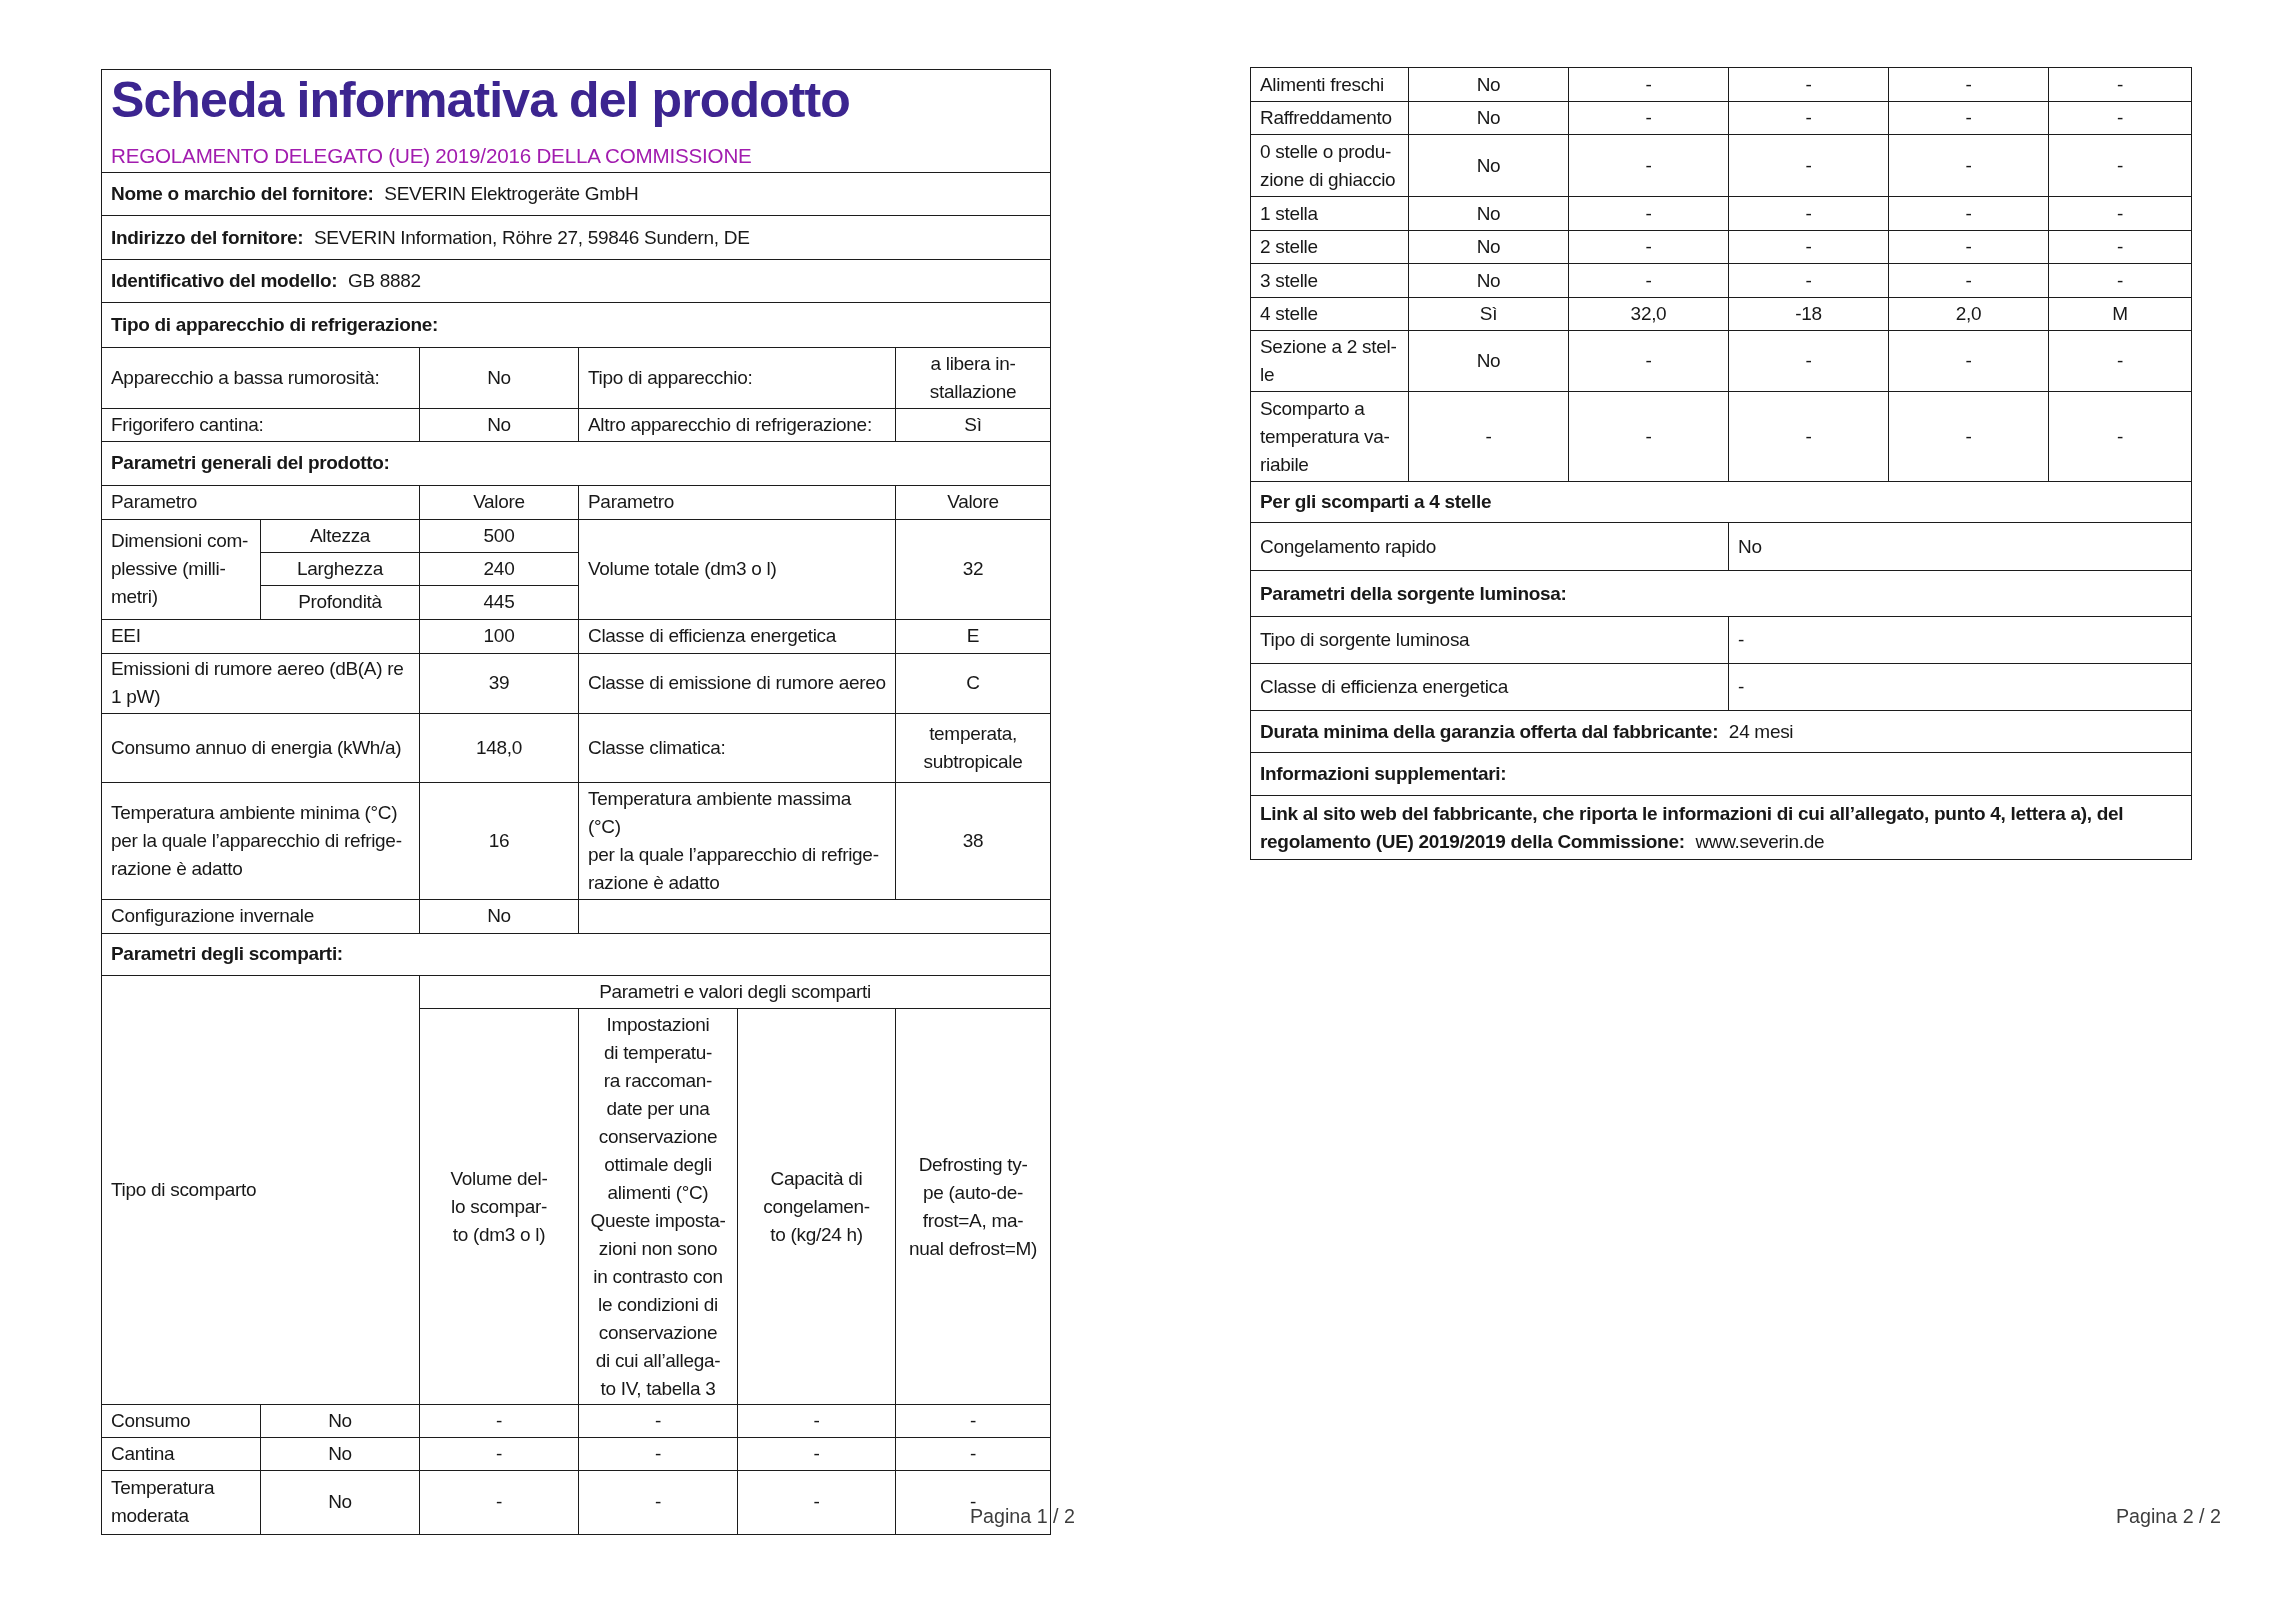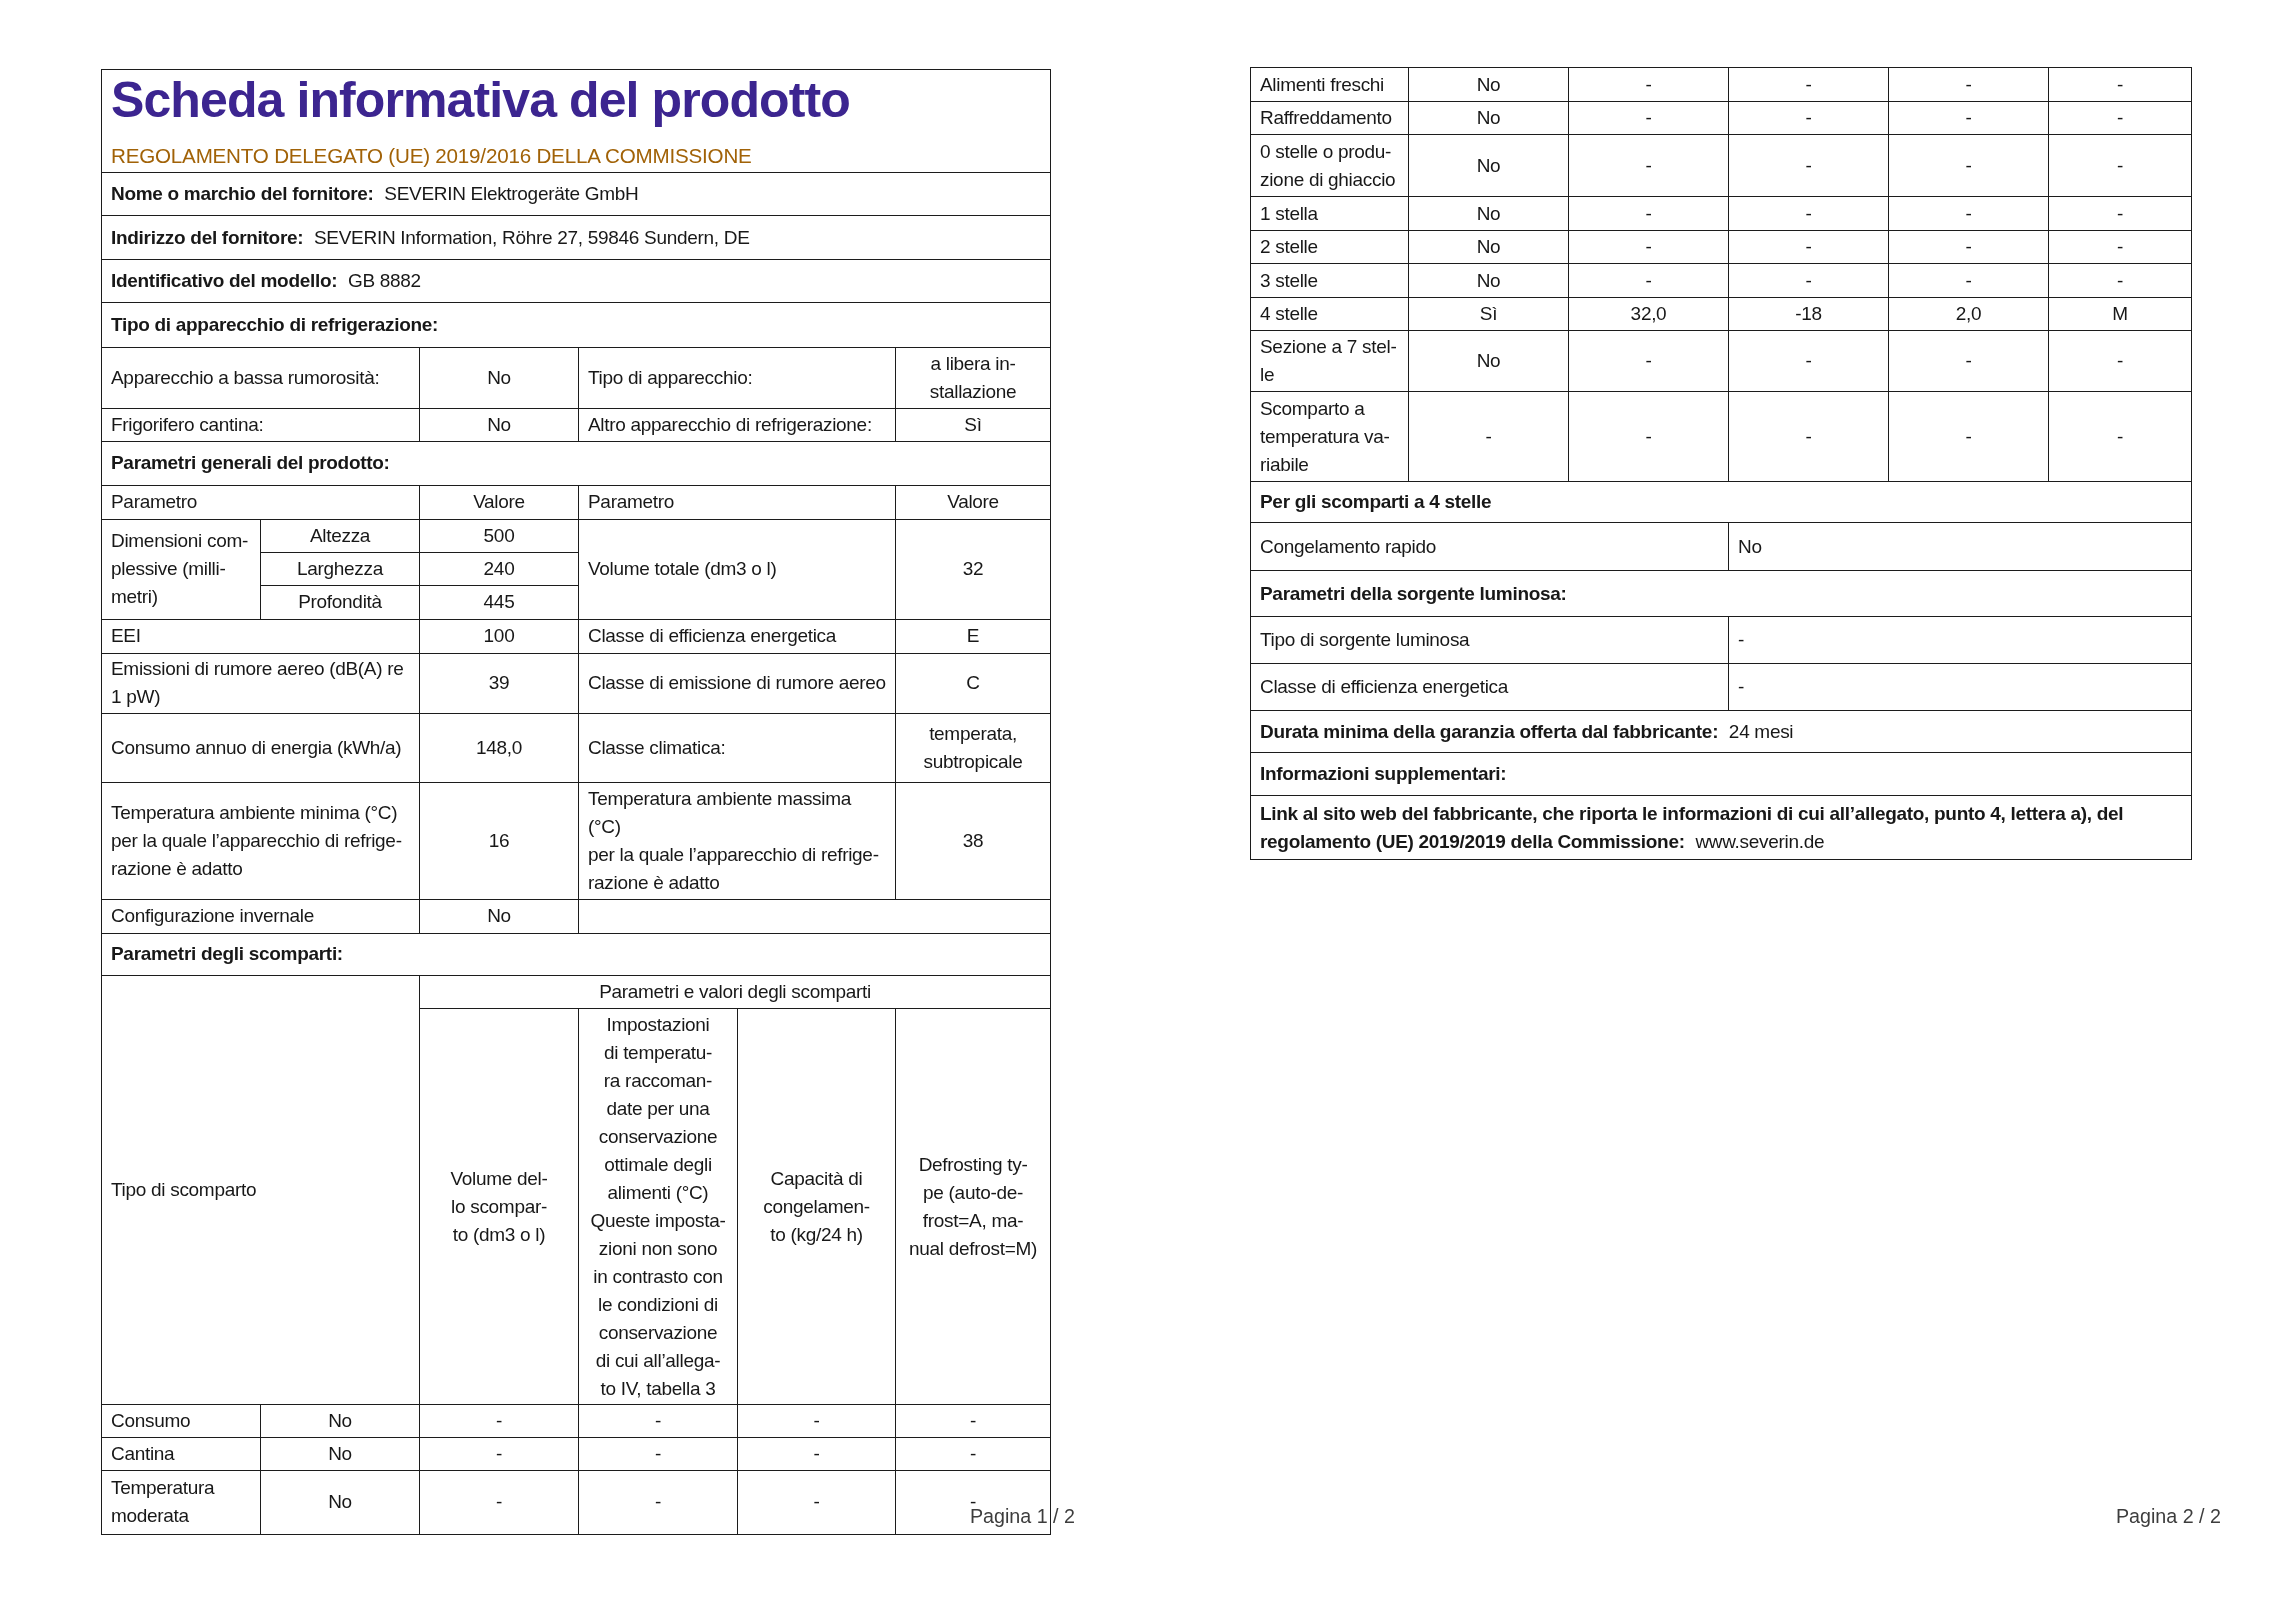--- a/index.html
+++ b/index.html
@@ -12,21 +12,21 @@
     border:1.8px solid #1c1c1c;
     font-size:19px;letter-spacing:-0.3px;line-height:28px;
     vertical-align:middle;padding:1.8px 9px;overflow:hidden;
   }
   .c{text-align:center;padding:1.8px 3.6px;}
   .pre{white-space:pre-line;}
   .b{font-weight:bold;}
   .sm{font-size:17px;letter-spacing:-0.6px;}
   .title-cell{padding:10.7px 12.5px 7.2px 12.5px;vertical-align:top;}
   .doc-title{font-size:50px;line-height:57px;font-weight:bold;color:#3c2590;letter-spacing:-0.9px;}
-  .doc-subtitle{margin-top:12.5px;font-size:20.6px;letter-spacing:-0.2px;color:#a16207;}
+  .doc-subtitle{margin-top:12.5px;font-size:20.6px;letter-spacing:-0.2px;color:#a21caf;}
   .lab{font-weight:bold;}
   .val{font-weight:normal;margin-left:10.7px;}
   .wrap2{line-height:29px;padding:7.2px 10.7px;}
   .footer{position:absolute;font-size:19.7px;color:#3d3d3d;line-height:21.5px;margin-left:32px;}
   #footer1{left:101px;top:1506px;width:942px;text-align:right;}
   #footer2{left:1250px;top:1506px;width:939px;text-align:right;}
 </style>
 </head>
 <body>
 
@@ -275,21 +275,21 @@
   </tr>
   <tr style="height:33px">
     <td>4 stelle</td>
     <td class="c">Sì</td>
     <td class="c">32,0</td>
     <td class="c">-18</td>
     <td class="c">2,0</td>
     <td class="c">M</td>
   </tr>
   <tr style="height:61px">
-    <td class="sm pre">Sezione a 7 stel-
+    <td class="sm pre">Sezione a 2 stel-
 le</td>
     <td class="c">No</td>
     <td class="c">-</td>
     <td class="c">-</td>
     <td class="c">-</td>
     <td class="c">-</td>
   </tr>
   <tr style="height:90px">
     <td class="sm pre">Scomparto a
 temperatura va-

